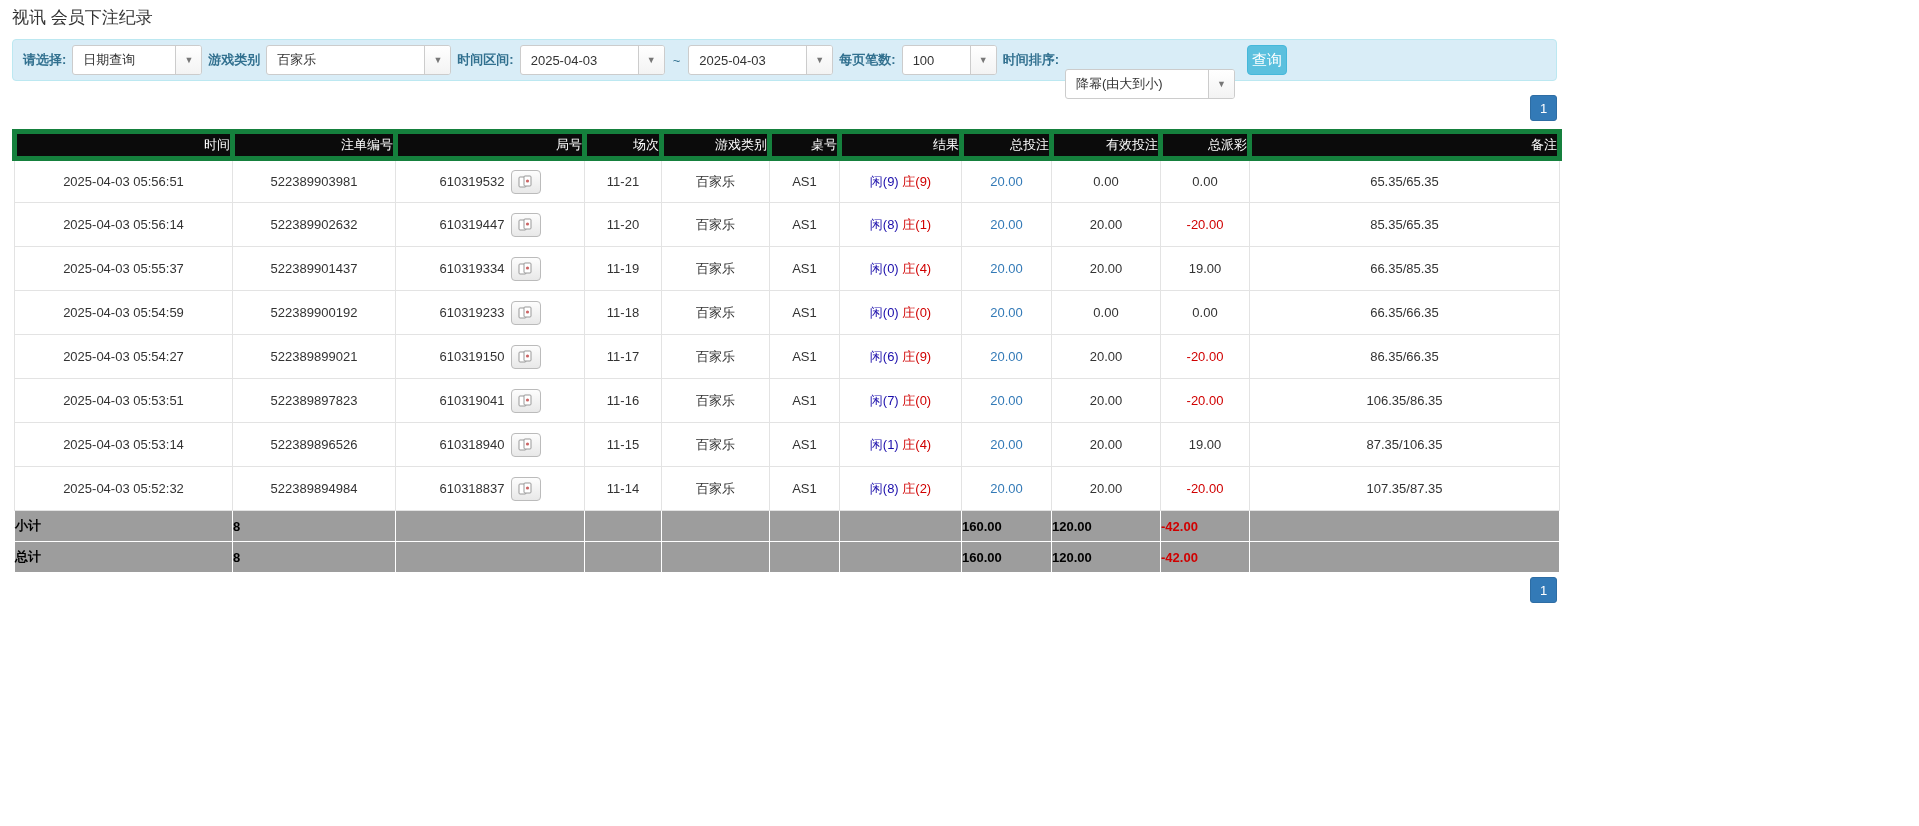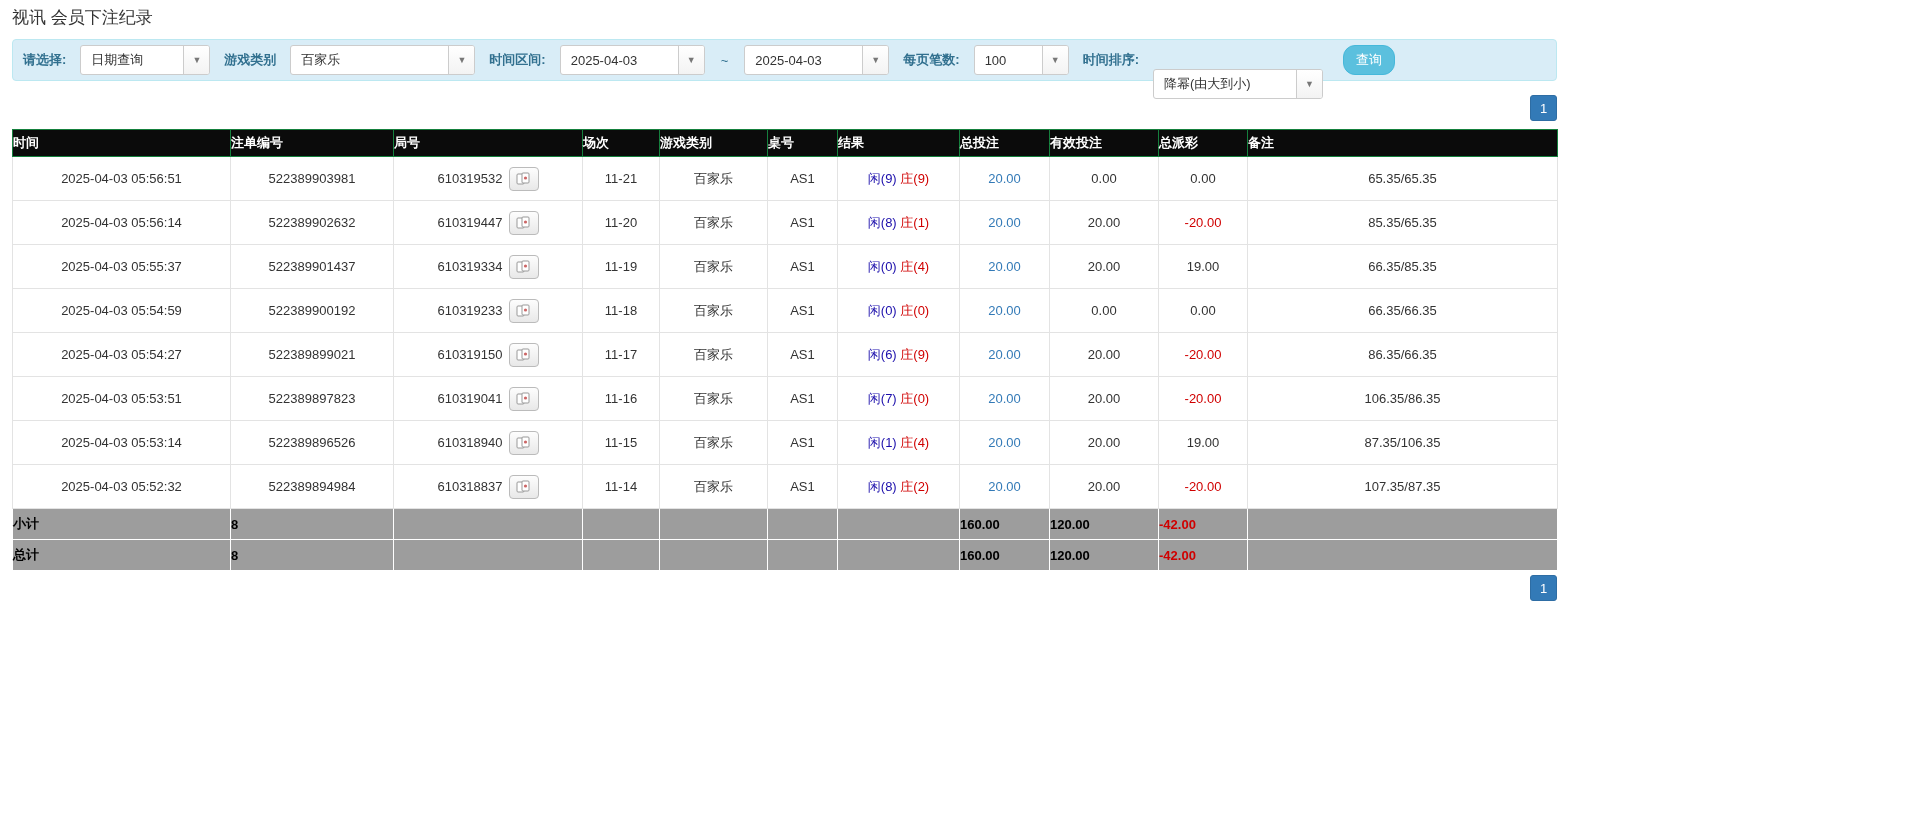--- a/index.html
+++ b/index.html
@@ -4,40 +4,40 @@
 <style>
   * { box-sizing: border-box; margin: 0; padding: 0; }
   html, body { width: 1919px; height: 826px; background: #fff; font-family: "Liberation Sans", "DejaVu Sans", sans-serif; }
   .content { width: 1545px; margin: 0 0 0 12px; }
 
   .page-title { font-size: 17px; color: #333; padding: 6px 0 10px 0; font-weight: 400; }
 
   
   .filter-bar {
     background: #d9edf7; border: 1px solid #bce8f1; border-radius: 4px;
-    height: 42px; display: flex; align-items: center; padding: 0 10px; gap: 14px;
+    height: 42px; display: flex; align-items: center; padding: 0 10px; gap: 6px;
     margin-bottom: 14px;
   }
   .flabel { color: #31708f; font-size: 13px; font-weight: bold; white-space: nowrap; }
   .tilde { color: #31708f; font-size: 13px; margin: 0 2px; }
   .combo {
     display: flex; align-items: center; background: #fff; border: 1px solid #ccc;
     border-radius: 3px; height: 30px; font-size: 13px; color: #333; overflow: hidden;
   }
   .combo .txt { padding: 0 10px; flex: 1; white-space: nowrap; }
   .combo .caret-box {
     width: 26px; height: 100%; border-left: 1px solid #ccc; display: flex;
     align-items: center; justify-content: center; color: #777; font-size: 9px;
     background: linear-gradient(#fff, #f3f3f3);
   }
   .w-sel { width: 130px; } .w-game { width: 185px; } .w-date { width: 145px; }
   .w-size { width: 95px; } .w-sort { width: 170px; margin-top: 48px; }
   .btn-search {
-    background: #5bc0de; border: 1px solid #46b8da; color: #fff; font-size: 13px;
-    height: 30px; padding: 0 12px; border-radius: 12px; cursor: pointer; margin-left: 6px;
+    background: #5bc0de; border: 1px solid #46b8da; color: #fff; font-size: 15px;
+    height: 30px; padding: 0 4px; border-radius: 4px; cursor: pointer; margin-left: 6px;
   }
 
   
   .summary-bar {
     background: #dff0d8; border: 1px solid #d6e9c6; border-radius: 4px;
     height: 37px; display: flex; align-items: center; justify-content: space-between;
     padding: 0 14px; margin-bottom: 26px; font-size: 13px;
   }
   .summary-left { color: #3c763d; }
   .summary-right { color: #e00000; }
@@ -46,22 +46,22 @@
   .pager { display: flex; justify-content: flex-end; margin: 4px 0 8px 0; }
   .page-btn {
     background: #337ab7; border: 1px solid #2e6da4; color: #fff; font-size: 13px;
     min-width: 27px; height: 26px; border-radius: 3px; cursor: pointer;
     display: flex; align-items: center; justify-content: center;
   }
 
   
   table { width: 1545px; border-collapse: collapse; table-layout: fixed; font-size: 13px; }
   thead th {
-    background: #0b0b0b; color: #fff; font-weight: bold; height: 27px;
-    border: 1px solid #15803d; text-align: left;
+    background: #0b0b0b; color: #fff; font-weight: normal; height: 27px;
+    border: 5px solid #15803d; text-align: right;
   }
   tbody td {
     background: #fff; color: #333; height: 44px; text-align: center;
     border: 1px solid #e3e3e3; vertical-align: middle;
   }
   tr.foot-row td {
     background: #9d9d9d; color: #000000; font-weight: bold; height: 31px;
     border: 1px solid #fff;
   }
   .round-cell-inner { display: inline-flex; align-items: center; gap: 6px; justify-content: center; }

